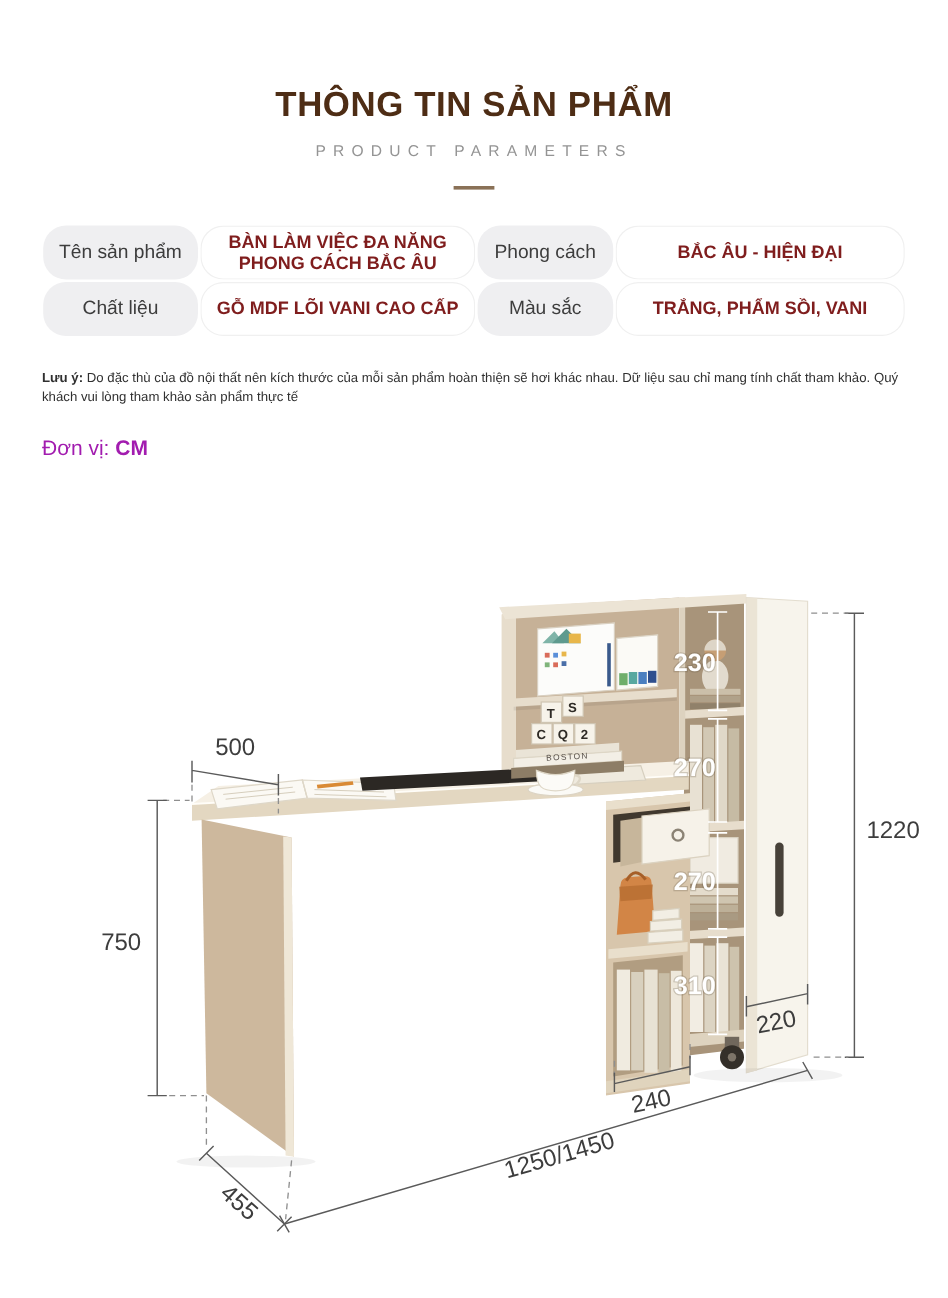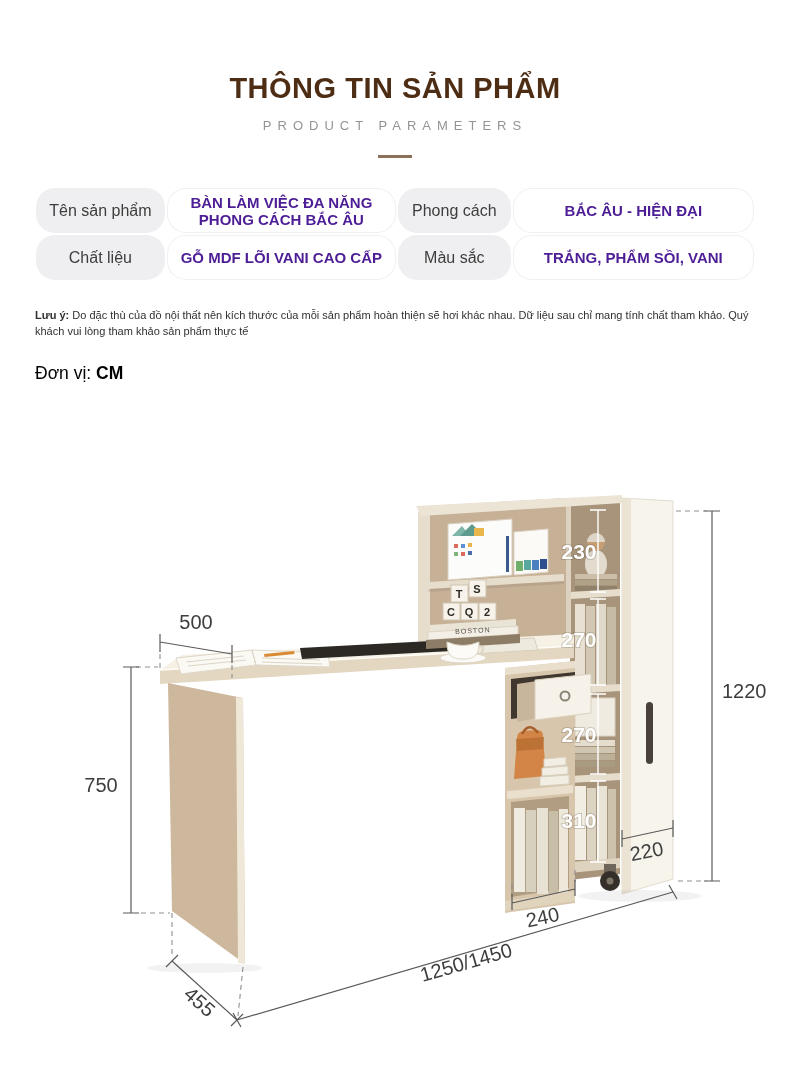--- a/index.html
+++ b/index.html
@@ -5,24 +5,24 @@
   html,body{margin:0;padding:0;background:#fff;}
   .page{position:relative;width:790px;height:1082px;background:#fff;overflow:hidden;
         font-family:"Liberation Sans",sans-serif;color:#2f2f2f;}
   .header{text-align:center;padding-top:72px;}
   .title{margin:0;font-size:29px;font-weight:800;letter-spacing:.5px;color:#4e2d15;}
   .subtitle{margin:13px 0 0;font-size:13px;font-weight:400;letter-spacing:6px;color:#949494;}
   .divider{width:34px;height:3px;background:#8a7157;margin:22px auto 0;}
   table.spec{margin:28px auto 0;border-collapse:separate;border-spacing:2px;width:722px;table-layout:fixed;}
   table.spec td{height:41px;text-align:center;vertical-align:middle;padding:2px 8px;border-radius:19px;}
   td.lab{background:#efeff1;color:#3d3d3d;font-size:16px;font-weight:400;}
-  td.val{background:#fff;box-shadow:inset 0 0 0 1px #f0f0f0;color:#4c1d95;font-size:15px;font-weight:700;}
+  td.val{background:#fff;box-shadow:inset 0 0 0 1px #f0f0f0;color:#7f1d1d;font-size:15px;font-weight:700;}
   .note{margin:26px 35px 0;font-size:11px;line-height:1.42;color:#303030;}
   .note b{font-weight:700;}
-  .unit{margin:24px 35px 0;font-size:17.5px;color:#000000;}
+  .unit{margin:24px 35px 0;font-size:17.5px;color:#a21caf;}
   .unit b{font-weight:700;}
   .diagram{position:absolute;left:0;top:458px;width:790px;height:622px;}
   svg{display:block;}
   .dimline{stroke:#5a5a5a;stroke-width:1.2;fill:none;}
   .dimdash{stroke:#8f8f8f;stroke-width:1.1;fill:none;stroke-dasharray:5 4;}
   .dimt{font-family:"Liberation Sans",sans-serif;font-size:20px;fill:#3d3d3d;}
   .dimw{stroke:#ffffff;stroke-width:1.4;fill:none;}
   .dimtw{font-family:"Liberation Sans",sans-serif;font-size:21px;font-weight:700;fill:#ffffff;
          paint-order:stroke;stroke:rgba(90,80,60,.25);stroke-width:2px;}
   .blockletter{font-family:"Liberation Sans",sans-serif;font-size:11px;font-weight:700;fill:#2f2b26;}

